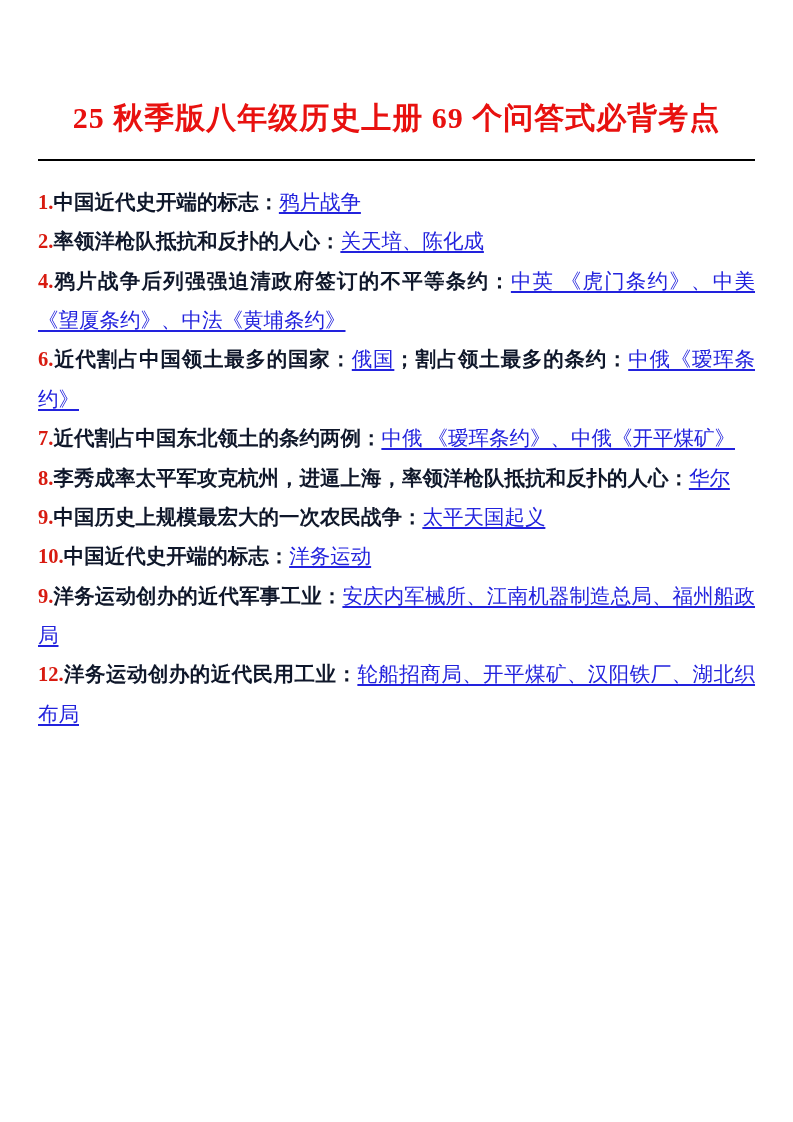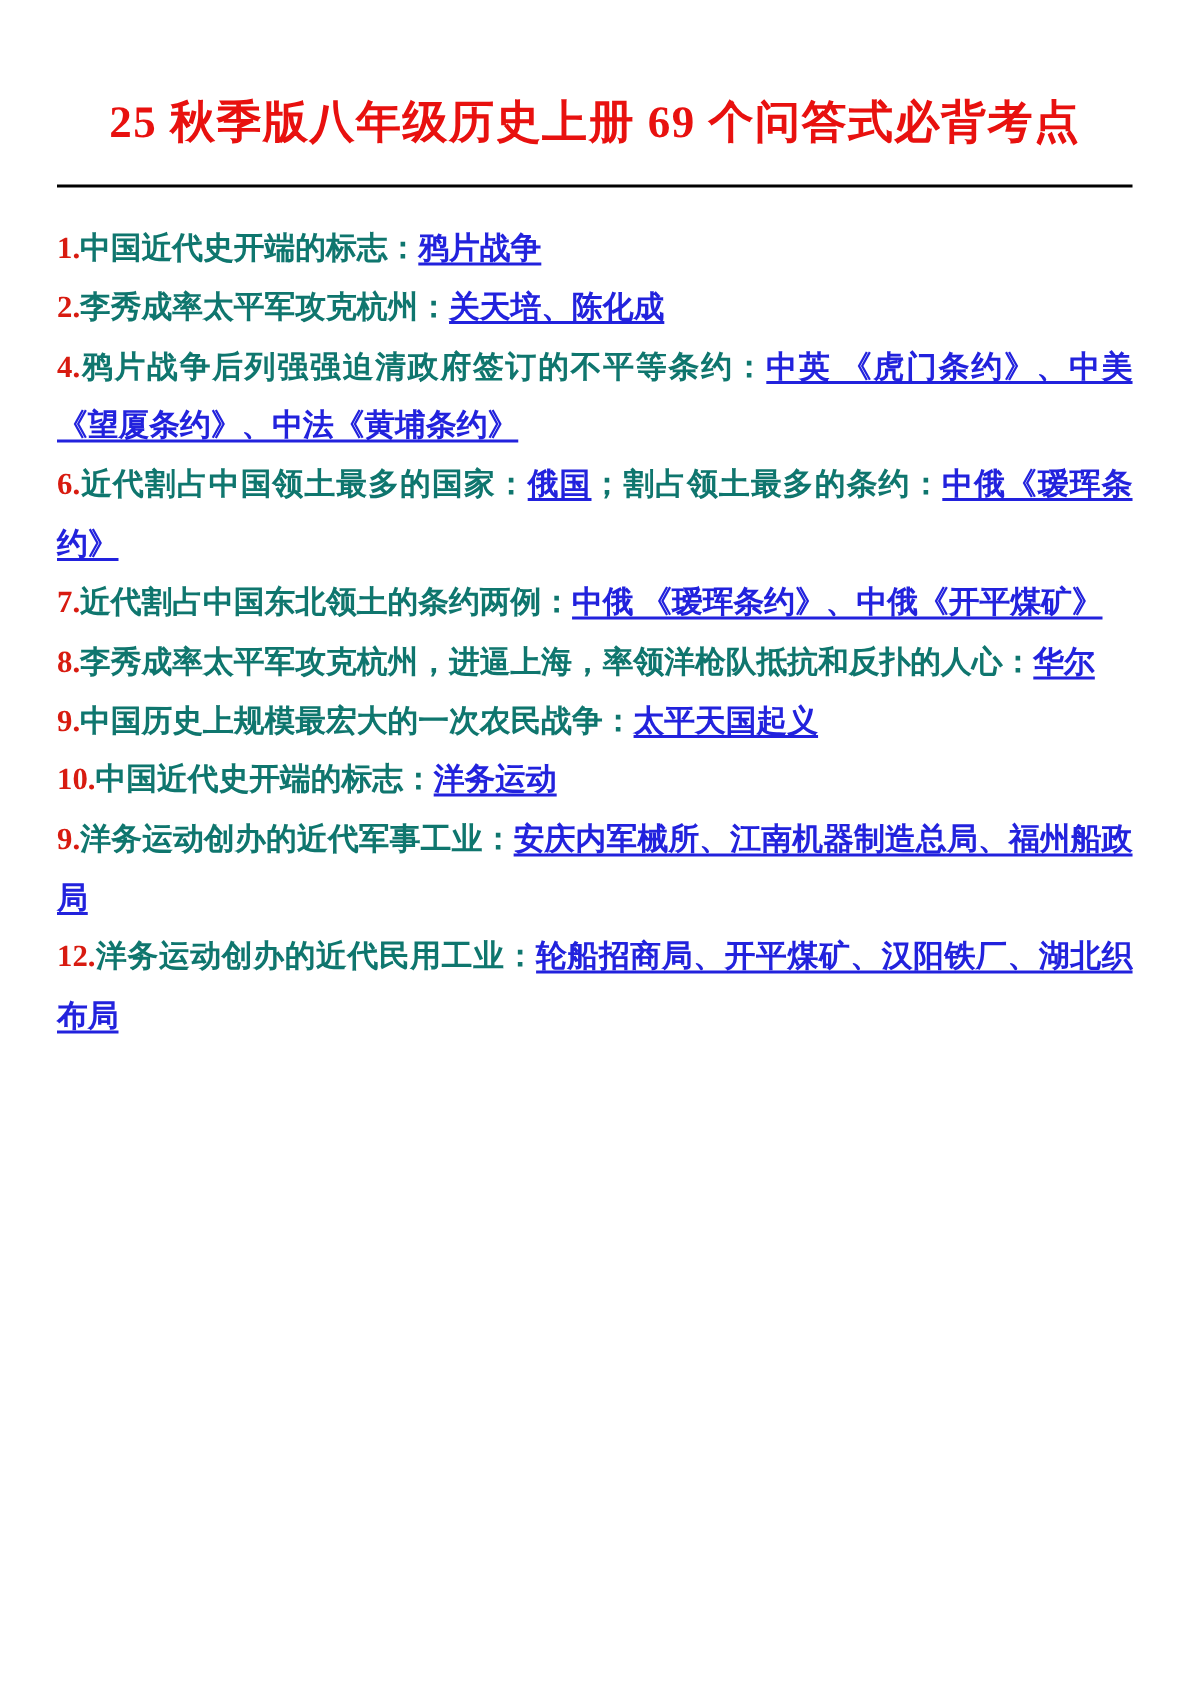--- a/index.html
+++ b/index.html
@@ -14,21 +14,21 @@
     overflow: hidden;
   }
   .page {
     position: relative;
     width: 793px;
     height: 1122px;
     box-sizing: border-box;
     padding: 0 38px;
   }
   .title {
-    margin-top: 62px;
+    margin-top: 98px;
     text-align: center;
     color: #e8110f;
     font-size: 30px;
     font-weight: bold;
     letter-spacing: 1px;
     font-family: "Liberation Serif", "DejaVu Serif", serif;
     line-height: 1.3;
   }
   .rule {
     margin-top: 22px;
@@ -45,47 +45,47 @@
     line-height: 1.92;
     font-weight: bold;
     text-align: justify;
     font-family: "Liberation Serif", "DejaVu Serif", serif;
   }
   .qa-num {
     color: #d81b10;
     font-weight: bold;
   }
   .qa-q {
-    color: #0f766e;
+    color: #0f172a;
     font-weight: bold;
   }
   .qa-a {
     color: #2222dd;
-    font-weight: bold;
+    font-weight: normal;
     text-decoration: underline;
     text-underline-offset: 3px;
   }
 </style>
 </head>
 <body>
 
 <div class="page">
 
   <div class="title">25 秋季版八年级历史上册 69 个问答式必背考点</div>
 
   <div class="rule"></div>
 
   <div class="qa-list">
 
     <div class="qa-item">
       <span class="qa-num">1.</span><span class="qa-q">中国近代史开端的标志：</span><span class="qa-a">鸦片战争</span>
     </div>
 
     <div class="qa-item">
-      <span class="qa-num">2.</span><span class="qa-q">李秀成率太平军攻克杭州：</span><span class="qa-a">关天培、陈化成</span>
+      <span class="qa-num">2.</span><span class="qa-q">率领洋枪队抵抗和反扑的人心：</span><span class="qa-a">关天培、陈化成</span>
     </div>
 
 
     <div class="qa-item">
       <span class="qa-num">4.</span><span class="qa-q">鸦片战争后列强强迫清政府签订的不平等条约：</span><span class="qa-a">中英 《虎门条约》、中美《望厦条约》、中法《黄埔条约》</span>
     </div>
 
 
     <div class="qa-item">
       <span class="qa-num">6.</span><span class="qa-q">近代割占中国领土最多的国家：</span><span class="qa-a">俄国</span><span class="qa-q">；割占领土最多的条约：</span><span class="qa-a">中俄《瑷珲条约》</span>

